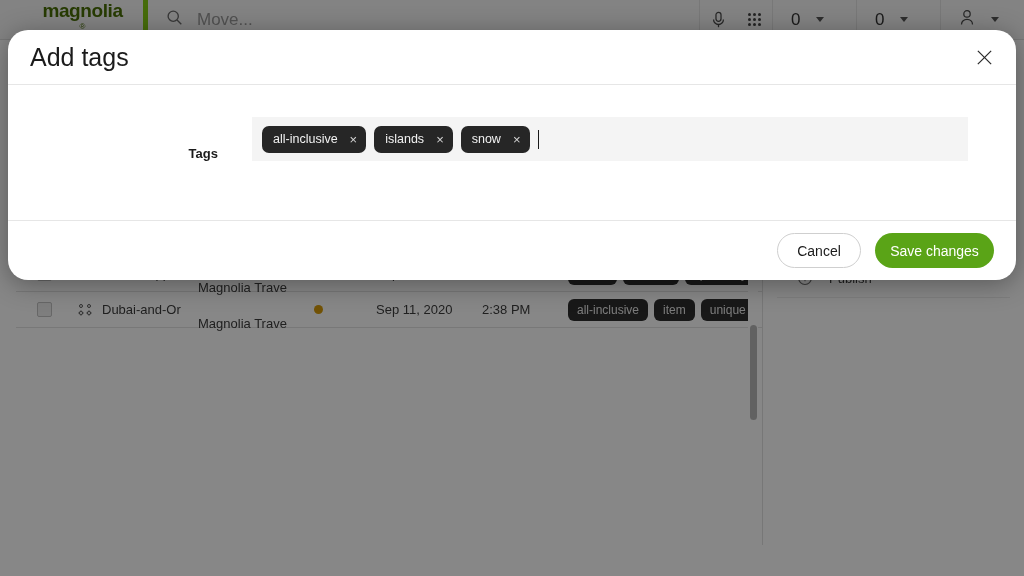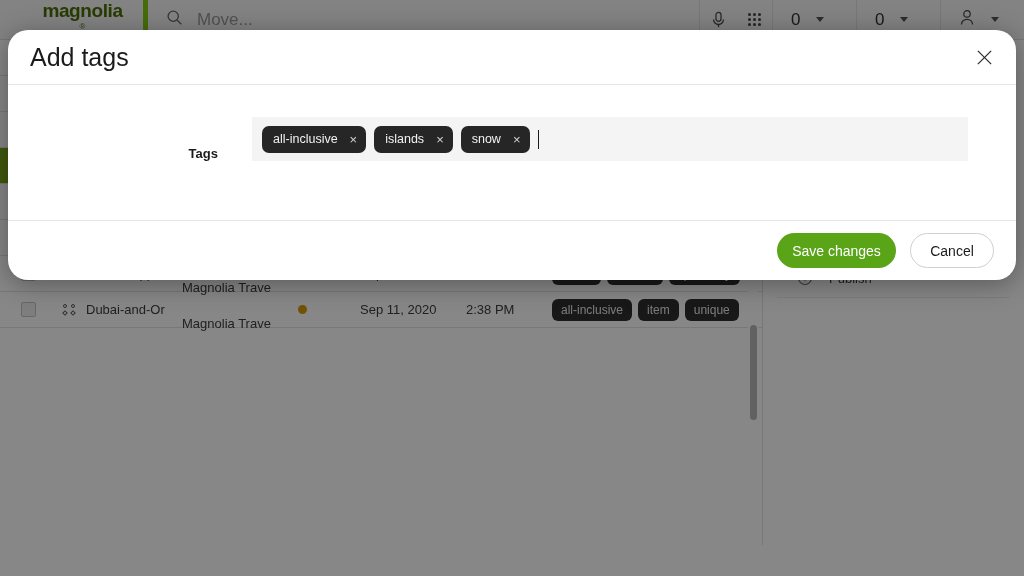--- a/index.html
+++ b/index.html
@@ -96,21 +96,21 @@
     display: grid;
     grid-template-columns: repeat(3, 3px);
     grid-template-rows: repeat(3, 3px);
     gap: 2px;
   }
   .dotgrid i { display:block; width:3px; height:3px; border-radius:50%; background:#444; }
 
   
   .table-wrap {
     position: absolute;
-    top: 40px; left: 0;
+    top: 40px; left: 16px;
     width: 762px;
     height: 505px;
     background: #fff;
     overflow: hidden;
   }
   .row {
     position: relative;
     height: 36px;
     display: flex;
     align-items: center;
@@ -724,17 +724,17 @@
             <span class="chip">
               <span>snow</span>
               <span class="chip-x">×</span>
             </span>
             <span class="caret"></span>
           </div>
       </div>
     </div>
 
     <div class="modal-foot">
+      <button class="btn btn-cancel">Cancel</button>
       <button class="btn btn-save">Save changes</button>
-      <button class="btn btn-cancel">Cancel</button>
     </div>
   </div>
 </div>
 
 </body></html>

